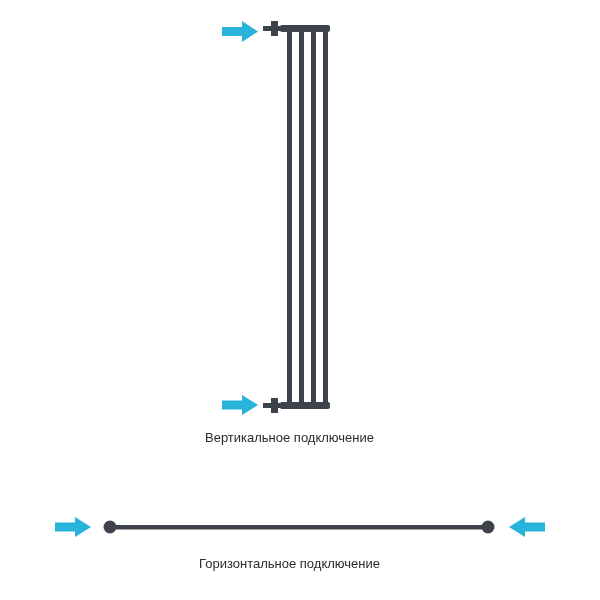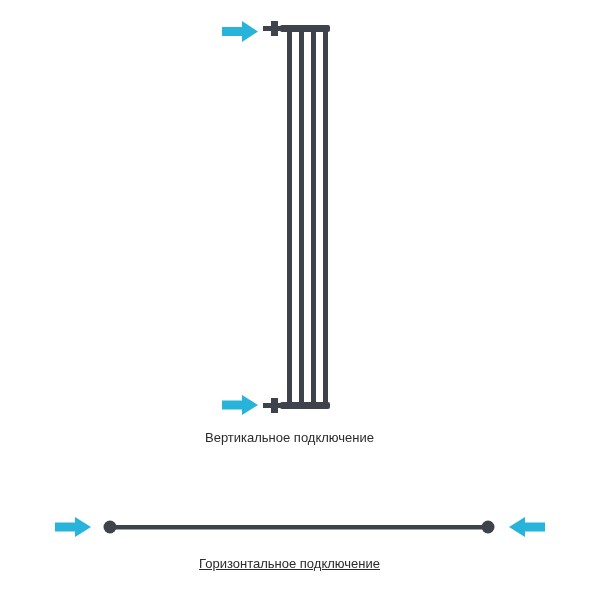--- a/index.html
+++ b/index.html
@@ -31,21 +31,21 @@
   .caption {
     position: absolute;
     left: 0;
     width: 579px;
     text-align: center;
     font-size: 13px;
     line-height: 16px;
     color: var(--text);
   }
   .caption.vertical-caption { top: 430px; }
-  .caption.horizontal-caption { top: 556px; text-decoration: underline; }
+  .caption.horizontal-caption { top: 556px; }
 </style>
 </head>
 <body>
 
 <div class="canvas">
 
   <svg class="diagram" viewBox="0 0 600 600" aria-hidden="true">
 
     <g>
 

